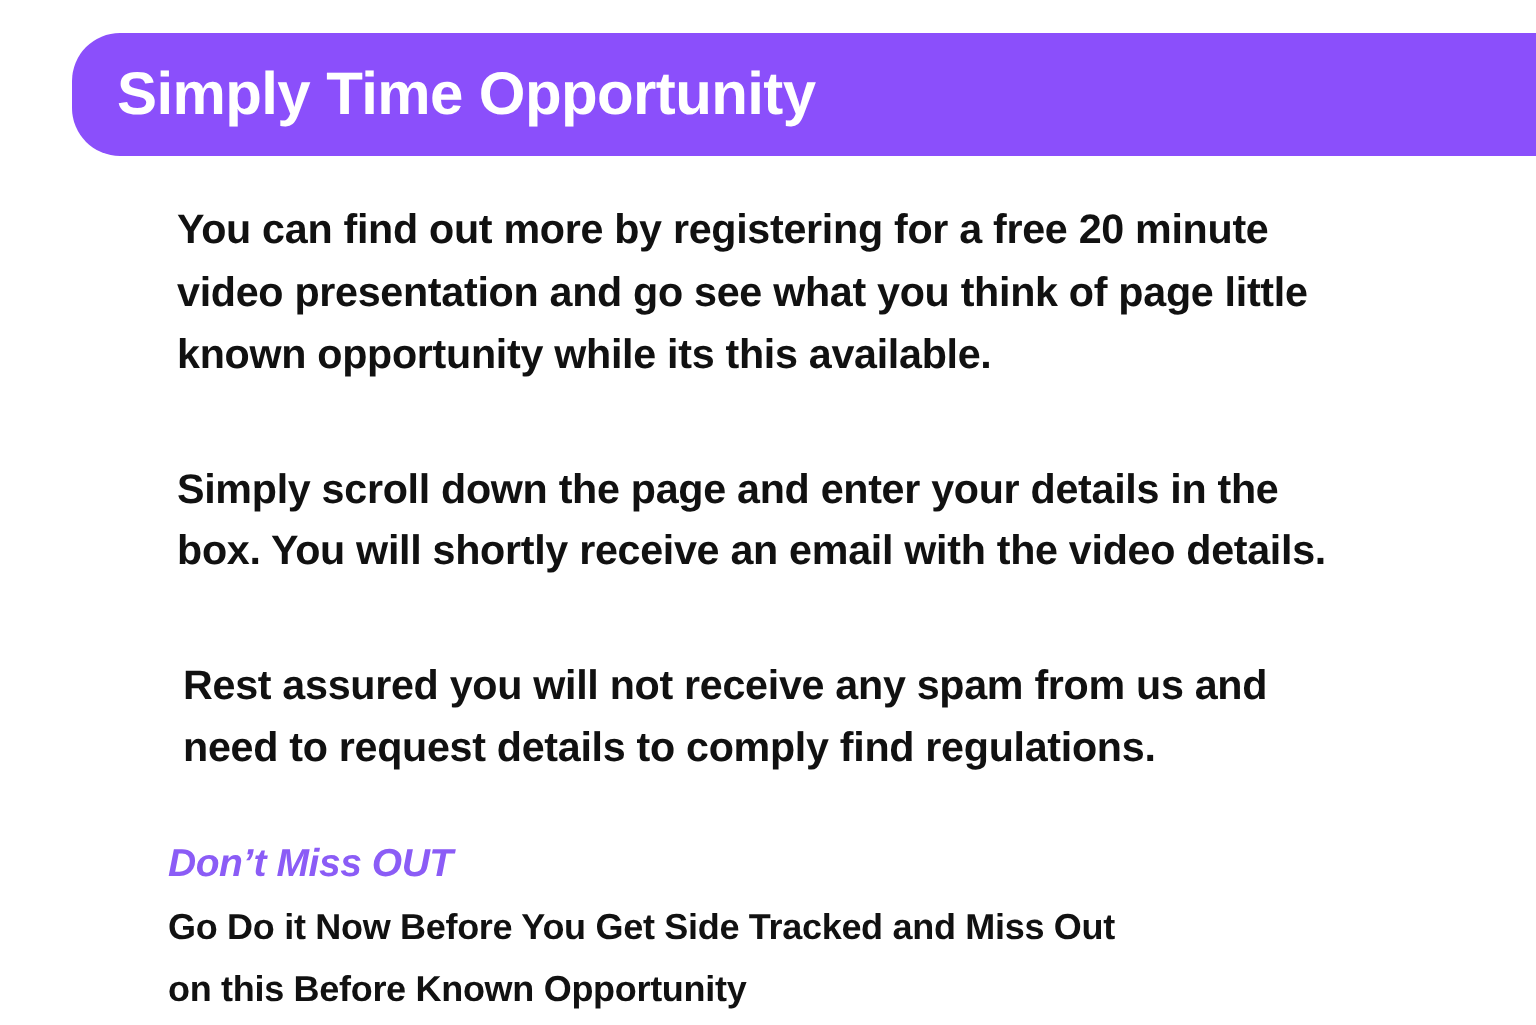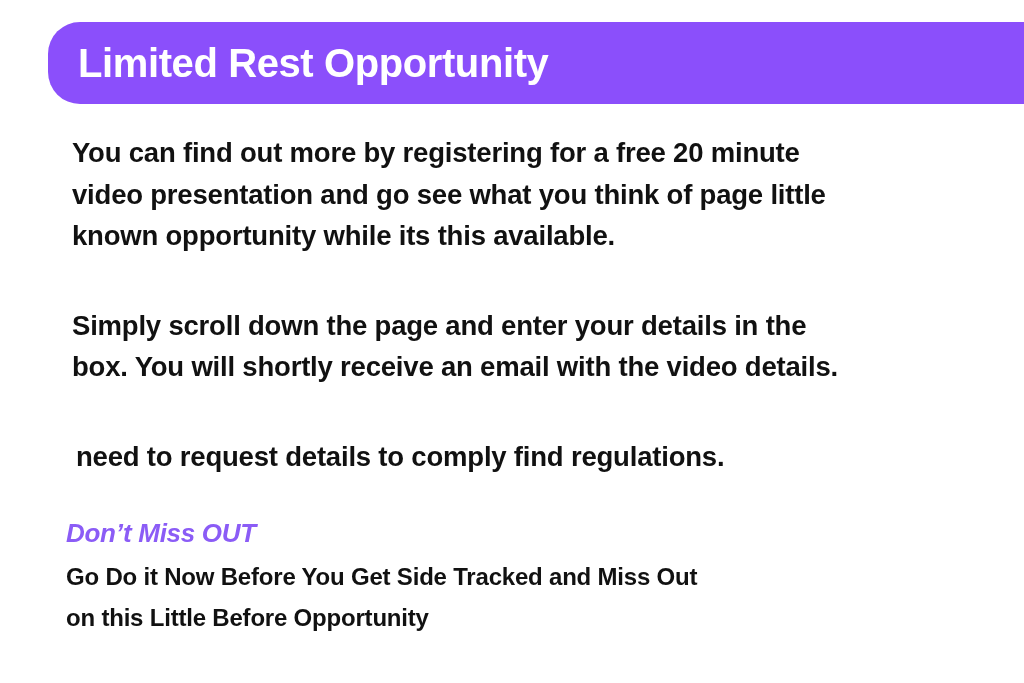--- a/index.html
+++ b/index.html
@@ -47,20 +47,21 @@
     line-height: 1;
     white-space: nowrap;
   }
 
   
   .body-copy {
     position: absolute;
     left: 0;
     top: 118px;
     width: 916px;
+    padding-left: 46px;
   }
 
   .para {
     color: #111111;
     font-family: "Liberation Sans", sans-serif;
     font-weight: bold;
     font-size: 27.5px;
     line-height: 41.5px;
     letter-spacing: -0.2px;
   }
@@ -101,42 +102,43 @@
     display: block;
     white-space: nowrap;
   }
 </style>
 </head>
 <body>
 
 <div class="slide">
 
   <div class="banner">
-    <div class="banner-title">Limited Rest Opportunity</div>
+    <div class="banner-title">Simply Time Opportunity</div>
   </div>
 
   <div class="body-copy">
 
     <div class="para para-1">
       <span class="line">You can find out more by registering for a free 20 minute</span>
       <span class="line">video presentation and go see what you think of page little</span>
       <span class="line">known opportunity while its this available.</span>
     </div>
 
     <div class="para para-2">
       <span class="line">Simply scroll down the page and enter your details in the</span>
       <span class="line">box. You will shortly receive an email with the video details.</span>
     </div>
 
     <div class="para para-3">
+      <span class="line">Rest assured you will not receive any spam from us and</span>
       <span class="line">need to request details to comply find regulations.</span>
     </div>
 
     <div class="closing">
       <div class="tagline">Don’t Miss OUT</div>
       <div class="closing-lines">
         <span class="line">Go Do it Now Before You Get Side Tracked and Miss Out</span>
-        <span class="line">on this Little Before Opportunity</span>
+        <span class="line">on this Before Known Opportunity</span>
       </div>
     </div>
 
   </div>
 </div>
 
 </body></html>

